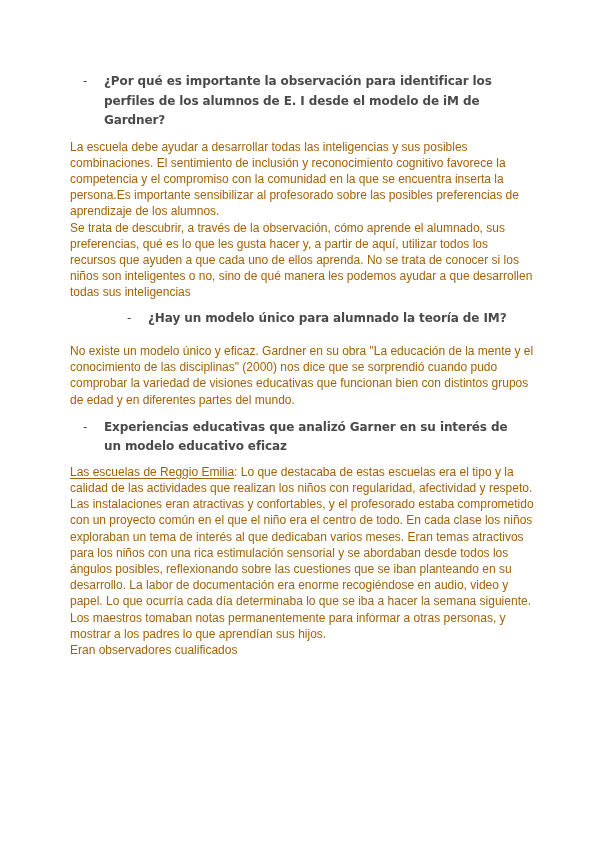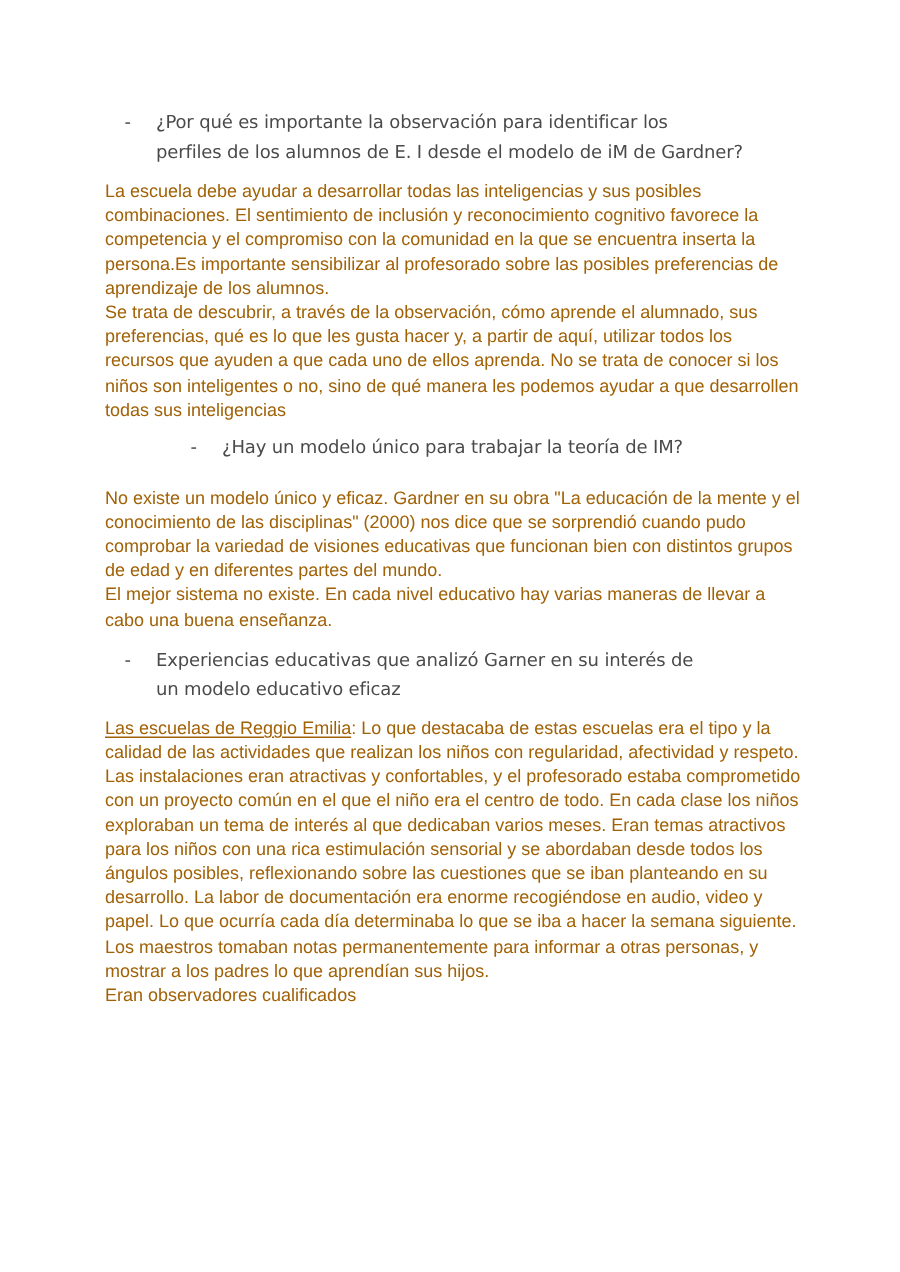--- a/index.html
+++ b/index.html
@@ -27,20 +27,21 @@
     font-weight: 500;
     letter-spacing: -0.1px;
     color: #4a4a4a;
   }
   .heading .dash {
     flex: 0 0 21px;
   }
   .heading .htext {
     flex: 1;
     white-space: pre-line;
+    font-weight: bold;
   }
   .heading.h1 {
     margin: 0 0 8px 13px;
   }
   .heading.h2 {
     margin: 8px 0 15px 57px;
   }
   .heading.h3 {
     margin: 10px 0 7px 13px;
   }
@@ -65,25 +66,24 @@
     <span class="dash">-</span>
     <span class="htext">¿Por qué es importante la observación para identificar los
 perfiles de los alumnos de E. I desde el modelo de iM de Gardner?</span>
   </div>
 
   <p class="body">La escuela debe ayudar a desarrollar todas las inteligencias y sus posibles combinaciones. El sentimiento de inclusión y reconocimiento cognitivo favorece la competencia y el compromiso con la comunidad en la que se encuentra inserta la persona.Es importante sensibilizar al profesorado sobre las posibles preferencias de aprendizaje de los alumnos.</p>
   <p class="body">Se trata de descubrir, a través de la observación, cómo aprende el alumnado, sus preferencias, qué es lo que les gusta hacer y, a partir de aquí, utilizar todos los recursos que ayuden a que cada uno de ellos aprenda. No se trata de conocer si los niños son inteligentes o no, sino de qué manera les podemos ayudar a que desarrollen todas sus inteligencias</p>
 
   <div class="heading h2">
     <span class="dash">-</span>
-    <span class="htext">¿Hay un modelo único para trabajar la teoría de IM?</span>
+    <span class="htext">¿Hay un modelo único para alumnado la teoría de IM?</span>
   </div>
 
   <p class="body">No existe un modelo único y eficaz. Gardner en su obra "La educación de la mente y el conocimiento de las disciplinas" (2000) nos dice que se sorprendió cuando pudo comprobar la variedad de visiones educativas que funcionan bien con distintos grupos de edad y en diferentes partes del mundo.</p>
-  <p class="body">El mejor sistema no existe. En cada nivel educativo hay varias maneras de llevar a cabo una buena enseñanza.</p>
 
   <div class="heading h3">
     <span class="dash">-</span>
     <span class="htext">Experiencias educativas que analizó Garner en su interés de
 un modelo educativo eficaz</span>
   </div>
 
   <p class="body"><span class="underline">Las escuelas de Reggio Emilia</span><span>: Lo que destacaba de estas escuelas era el tipo y la calidad de las actividades que realizan los niños con regularidad, afectividad y respeto. Las instalaciones eran atractivas y confortables, y el profesorado estaba comprometido con un proyecto común en el que el niño era el centro de todo. En cada clase los niños exploraban un tema de interés al que dedicaban varios meses. Eran temas atractivos para los niños con una rica estimulación sensorial y se abordaban desde todos los ángulos posibles, reflexionando sobre las cuestiones que se iban planteando en su desarrollo. La labor de documentación era enorme recogiéndose en audio, video y papel. Lo que ocurría cada día determinaba lo que se iba a hacer la semana siguiente. Los maestros tomaban notas permanentemente para informar a otras personas, y mostrar a los padres lo que aprendían sus hijos.</span></p>
   <p class="body">Eran observadores cualificados</p>
 

